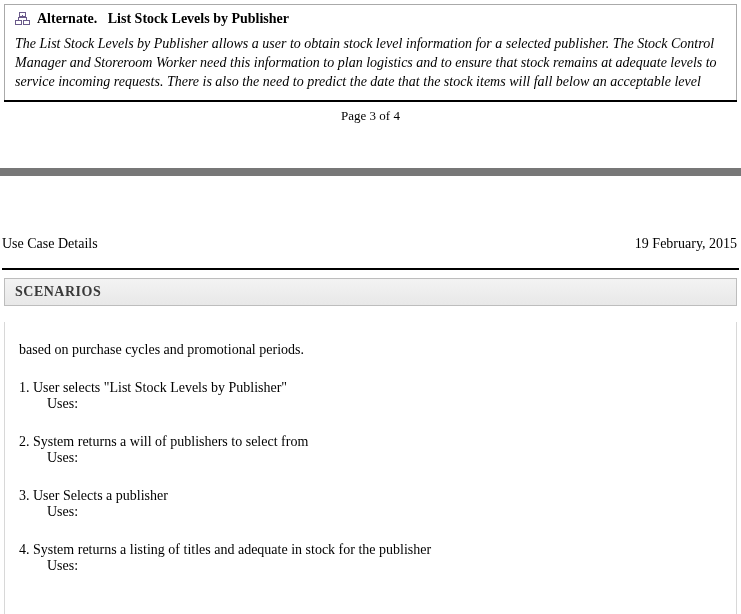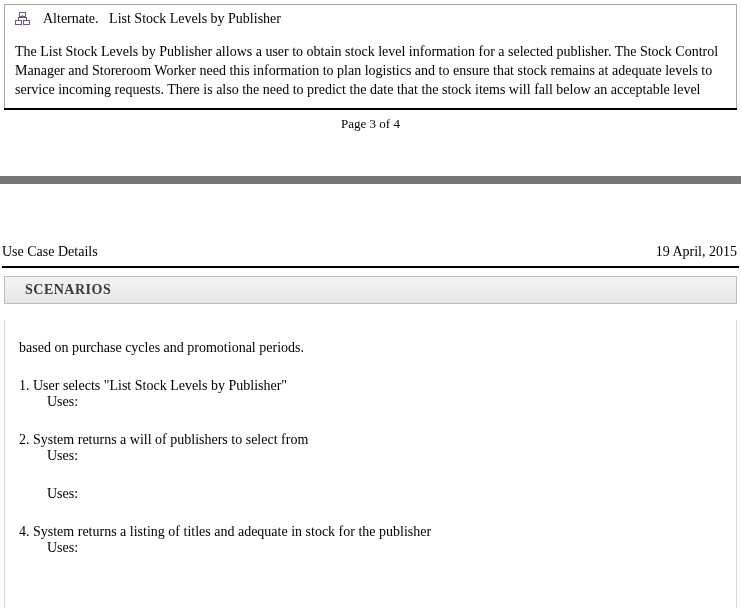--- a/index.html
+++ b/index.html
@@ -14,22 +14,23 @@
   }
   .page-top {
     border: 1px solid #aaa;
     margin: 4px 4px 0 4px;
     padding: 6px 10px 8px 10px;
     border-bottom: none;
   }
   .alt-row {
     display: flex;
     align-items: center;
-    gap: 12px;
-    margin-bottom: 16px;
+    gap: 6px;
+    margin-bottom: 8px;
+    font-weight: bold;
   }
   .alt-icon {
     width: 16px;
     height: 14px;
     position: relative;
     flex-shrink: 0;
   }
   .alt-icon .rect {
     position: absolute;
     width: 7px;
@@ -56,20 +57,21 @@
     left: 3px;
     top: 5px;
   }
   .alt-icon .lv { left: 7px; top: 3px; height: 2px; }
   .alt-label {
     font-size: 14px;
   }
   .alt-desc {
     font-size: 14px;
     line-height: 1.35;
+    font-style: italic;
   }
   .page-sep-thick {
     border-top: 2px solid #000;
     margin: 0 4px;
   }
   .page-footer {
     text-align: center;
     font-size: 13px;
     padding: 6px 0 20px 0;
   }
@@ -78,29 +80,29 @@
     background: #777;
     margin-top: 24px;
   }
   .below-gap {
     padding-top: 60px;
   }
   .header-row {
     display: flex;
     justify-content: space-between;
     font-size: 14px;
-    padding: 0 4px 6px 2px;
+    padding: 0 4px 16px 2px;
   }
   .header-underline {
     border-top: 2px solid #000;
     margin: 0 2px 8px 2px;
   }
   .scenarios-bar {
     margin: 0 4px;
-    padding: 5px 20px;
+    padding: 5px 10px;
     font-weight: bold;
     font-size: 14px;
     color: #3a3a3a;
     background: linear-gradient(#f3f3f3, #e8e8e8);
     border: 1px solid #bdbdbd;
     letter-spacing: 0.5px;
   }
   .scenario-body {
     margin: 16px 4px;
     border-left: 1px solid #d8d8d8;
@@ -146,21 +148,21 @@
   <div class="alt-desc">The List Stock Levels by Publisher allows a user to obtain stock level information for a selected publisher. The Stock Control Manager and Storeroom Worker need this information to plan logistics and to ensure that stock remains at adequate levels to service incoming requests. There is also the need to predict the date that the stock items will fall below an acceptable level</div>
 </div>
 <div class="page-sep-thick"></div>
 <div class="page-footer">Page 3 of 4</div>
 
 <div class="gap-bar"></div>
 
 <div class="below-gap">
   <div class="header-row">
     <span>Use Case Details</span>
-    <span>19 April, 2015</span>
+    <span>19 February, 2015</span>
   </div>
   <div class="header-underline"></div>
 
   <div class="scenarios-bar">SCENARIOS</div>
 
   <div class="scenario-body">
     <div class="cont-text">based on purchase cycles and promotional periods.</div>
 
     <div class="step">
       <div class="step-line">
@@ -172,20 +174,24 @@
 
     <div class="step">
       <div class="step-line">
         <span>2.</span>
         <span>System returns a will of publishers to select from</span>
       </div>
       <div class="step-uses">Uses:</div>
     </div>
 
     <div class="step">
+      <div class="step-line">
+        <span>3.</span>
+        <span>User Selects a publisher</span>
+      </div>
       <div class="step-uses">Uses:</div>
     </div>
 
     <div class="step">
       <div class="step-line">
         <span>4.</span>
         <span>System returns a listing of titles and adequate in stock for the publisher</span>
       </div>
       <div class="step-uses">Uses:</div>
     </div>

